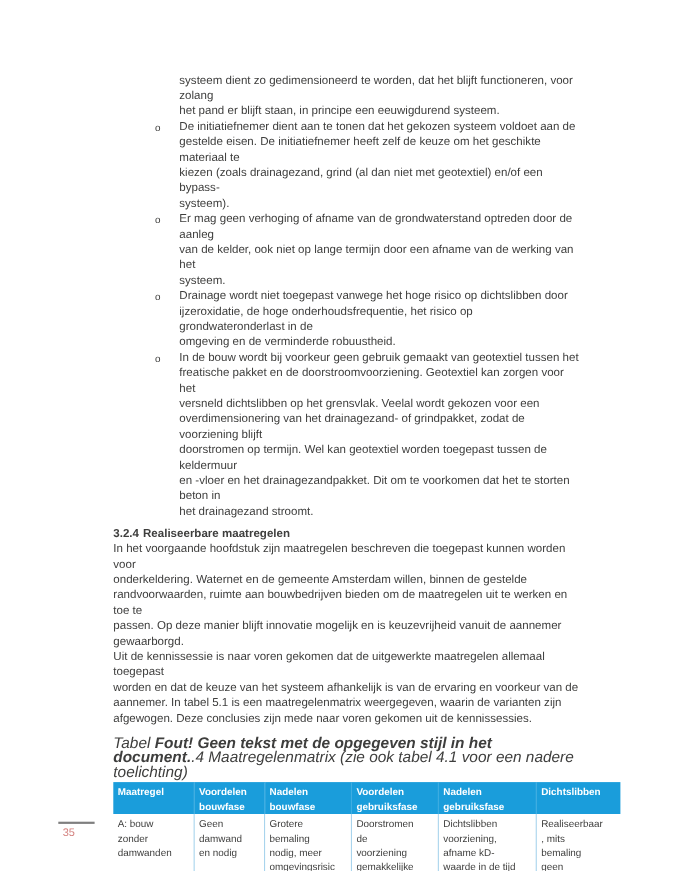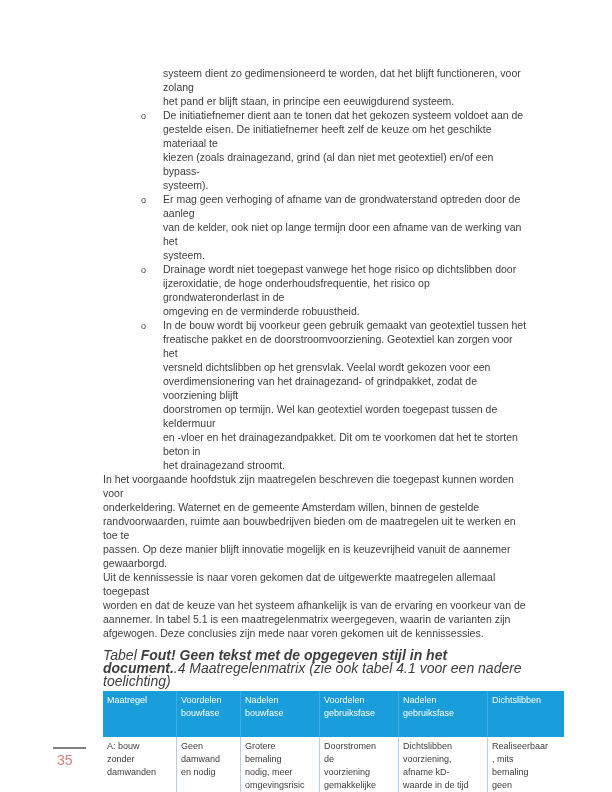--- a/index.html
+++ b/index.html
@@ -33,43 +33,43 @@
   }
   .caption .err{font-weight:bold;}
   table.matrix{
     margin-top:3px;
     border-collapse:collapse;table-layout:fixed;
     width:417px;
     font-size:9px;line-height:13px;
   }
   table.matrix th{
     background:#1a9ddb;color:#ffffff;
-    font-weight:normal;text-align:left;vertical-align:top;
-    padding:3px 4px 17px 4px;
+    font-weight:bold;text-align:left;vertical-align:top;
+    padding:3px 4px 0 4px;
     white-space:pre-line;
     border-right:1px solid #3fadE2;
   }
   table.matrix th:last-child{border-right:none;}
   table.matrix td{
     vertical-align:top;
     padding:3px 4px 2px 4px;
     white-space:pre-line;
     overflow:hidden;
   }
   table.matrix td + td{border-left:1px solid #a9d4ed;}
   tr.row-a td{border-bottom:1px solid #a9d4ed;background:#ffffff;}
   .col1{width:65px;} .col2{width:55px;} .col3{width:70px;}
   .col4{width:70px;} .col5{width:80px;} .col6{width:77px;}
   .footer-rule{
     position:absolute;left:53px;top:747px;
     width:33px;height:2px;background:#7f7f7f;
   }
   .page-number{
     position:absolute;left:57px;top:752px;
-    font-size:14px;color:#d4827f;
+    font-size:10px;color:#d4827f;
   }
 </style>
 </head>
 <body>
 
 <div class="page">
   <div class="flow">
 
     <div class="continuation preline">systeem dient zo gedimensioneerd te worden, dat het blijft functioneren, voor zolang
 het pand er blijft staan, in principe een eeuwigdurend systeem.</div>
@@ -99,20 +99,23 @@
         <span class="preline">In de bouw wordt bij voorkeur geen gebruik gemaakt van geotextiel tussen het
 freatische pakket en de doorstroomvoorziening. Geotextiel kan zorgen voor het
 versneld dichtslibben op het grensvlak. Veelal wordt gekozen voor een
 overdimensionering van het drainagezand- of grindpakket, zodat de voorziening blijft
 doorstromen op termijn. Wel kan geotextiel worden toegepast tussen de keldermuur
 en -vloer en het drainagezandpakket. Dit om te voorkomen dat het te storten beton in
 het drainagezand stroomt.</span>
       </div>
     </div>
 
+    <div class="heading">
+      <span class="secnum">3.2.4</span><span>Realiseerbare maatregelen</span>
+    </div>
     <div class="para preline">In het voorgaande hoofdstuk zijn maatregelen beschreven die toegepast kunnen worden voor
 onderkeldering. Waternet en de gemeente Amsterdam willen, binnen de gestelde
 randvoorwaarden, ruimte aan bouwbedrijven bieden om de maatregelen uit te werken en toe te
 passen. Op deze manier blijft innovatie mogelijk en is keuzevrijheid vanuit de aannemer
 gewaarborgd.</div>
 
     <div class="para preline">Uit de kennissessie is naar voren gekomen dat de uitgewerkte maatregelen allemaal toegepast
 worden en dat de keuze van het systeem afhankelijk is van de ervaring en voorkeur van de
 aannemer. In tabel 5.1 is een maatregelenmatrix weergegeven, waarin de varianten zijn
 afgewogen. Deze conclusies zijn mede naar voren gekomen uit de kennissessies.</div>

